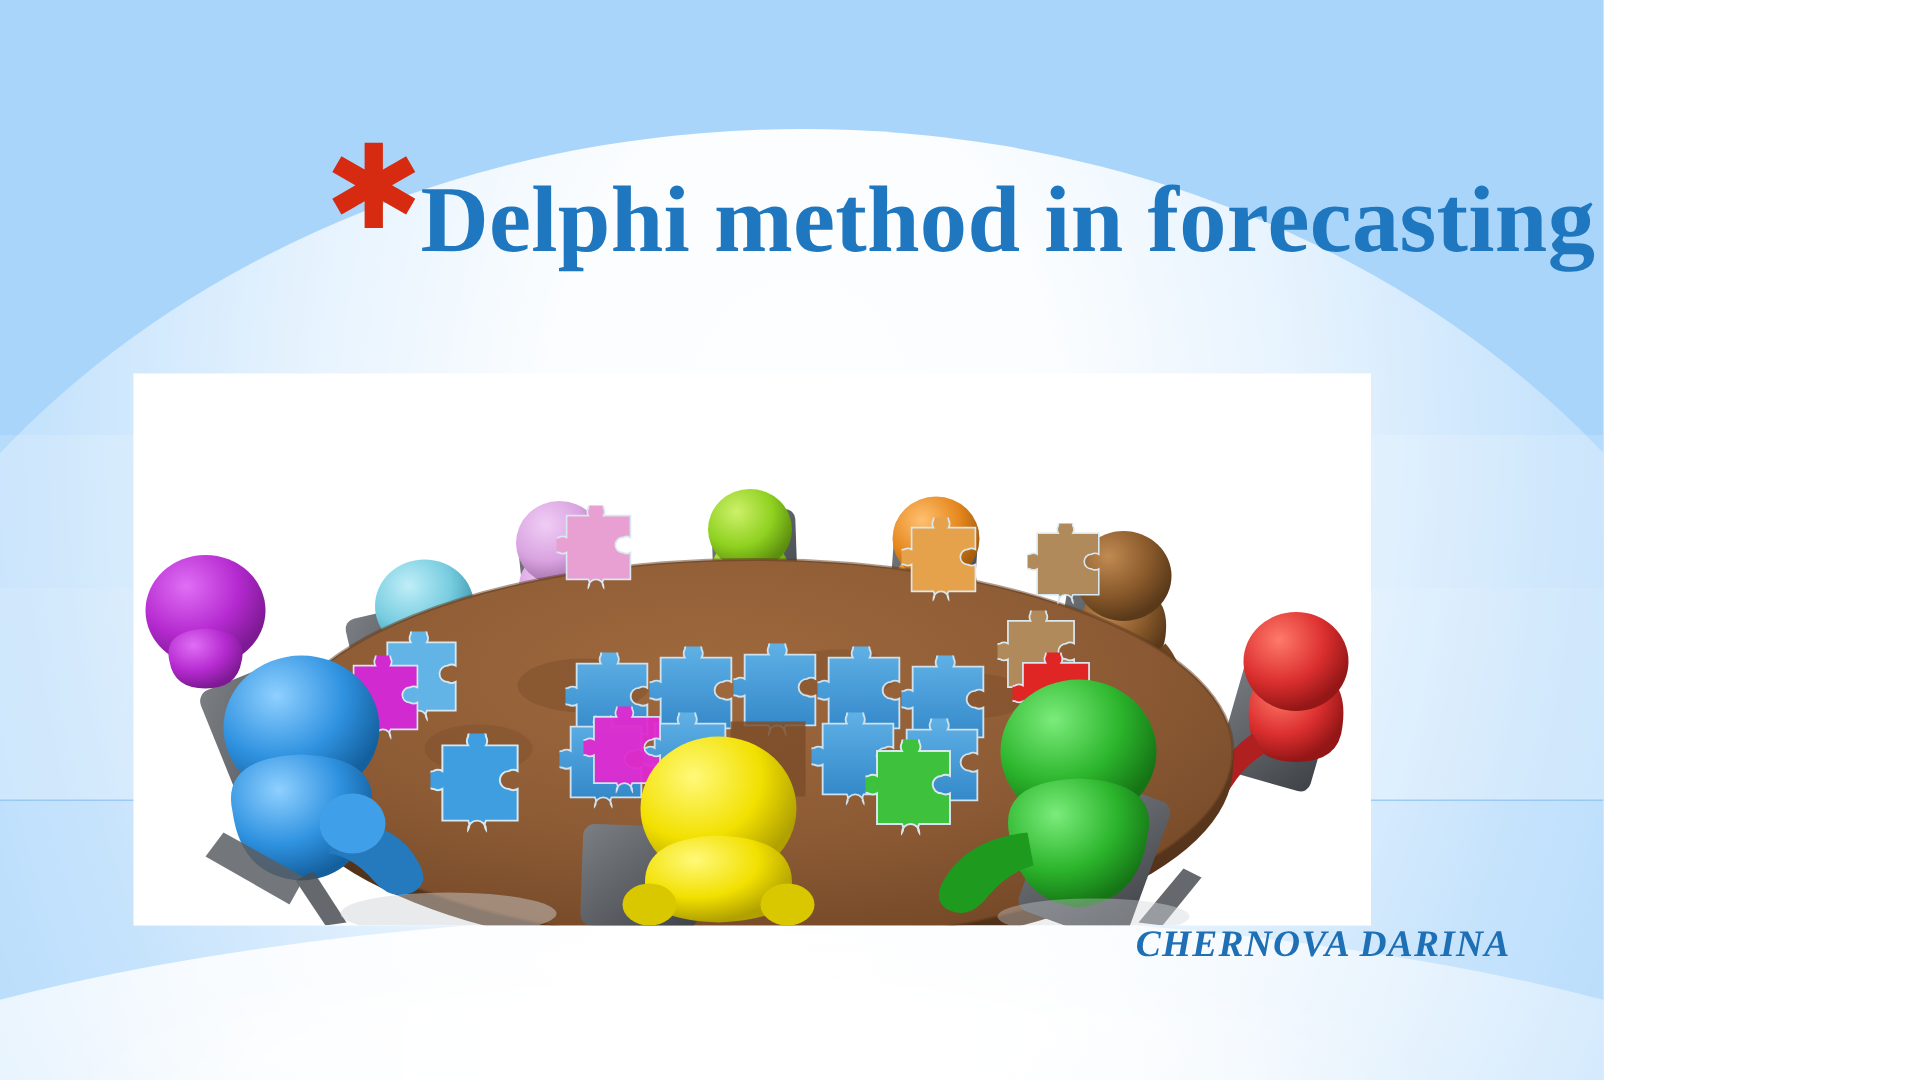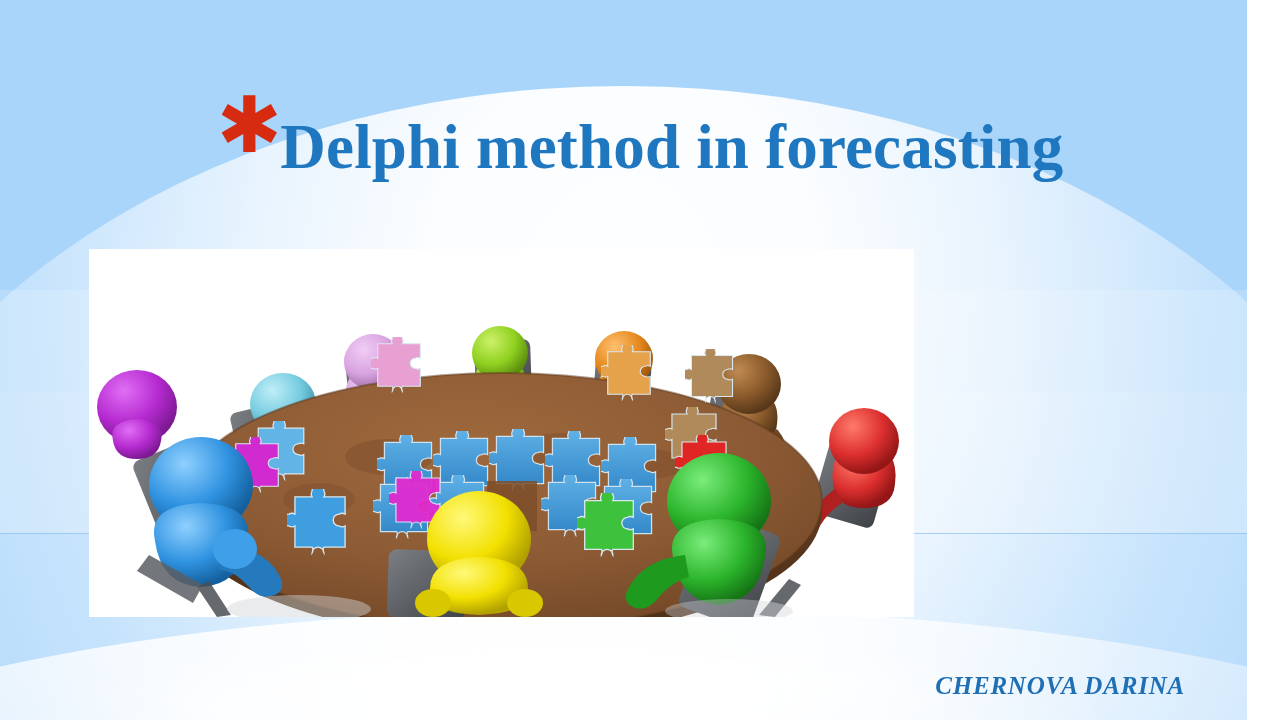--- a/index.html
+++ b/index.html
@@ -3,26 +3,25 @@
 <meta charset="utf-8">
 <title>Delphi method in forecasting</title>
 <style>
   html, body {
     margin: 0;
     padding: 0;
     background: #ffffff;
   }
   #slide {
     position: relative;
-    width: 1215px;
+    width: 1069px;
     height: 720px;
     overflow: hidden;
     background: #a9d5fb;
     font-family: "Liberation Serif", "DejaVu Serif", serif;
-    padding-left: 32px;
   }
 
   
   .bg-base {
     position: absolute;
     inset: 0;
     background: #a9d5fb;
   }
   
   .bg-arc-top {
@@ -143,21 +142,21 @@
     height: 368px;
     background: #ffffff;
     overflow: hidden;
   }
   .picture svg { display: block; width: 100%; height: 100%; }
 
   
   .footer-name {
     position: absolute;
     right: 62px;
-    top: 672px;
+    top: 616px;
     font-family: "Liberation Serif", "DejaVu Serif", serif;
     font-size: 25px;
     font-style: italic;
     font-weight: 700;
     letter-spacing: 0.8px;
     white-space: nowrap;
   }
 </style>
 </head>
 <body>

